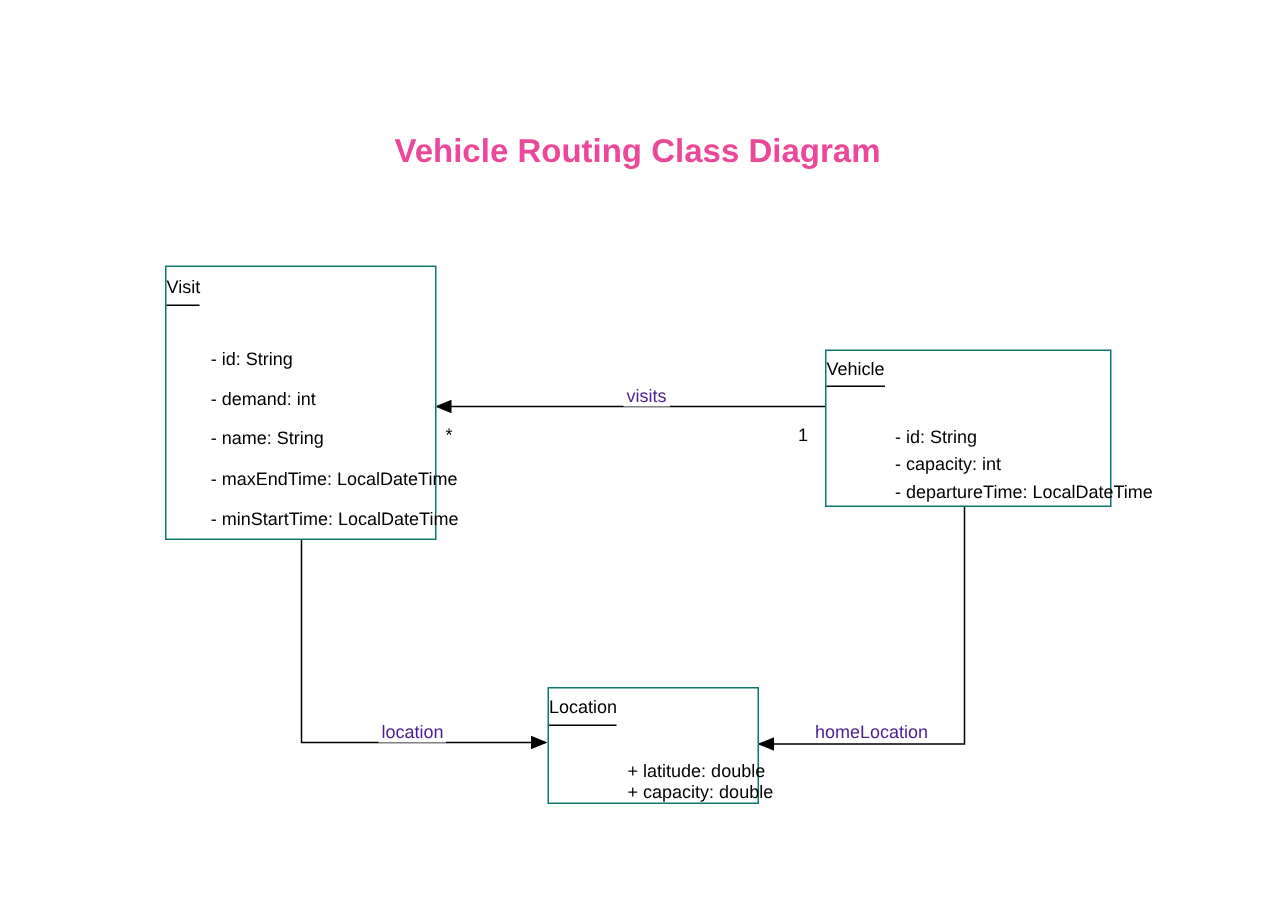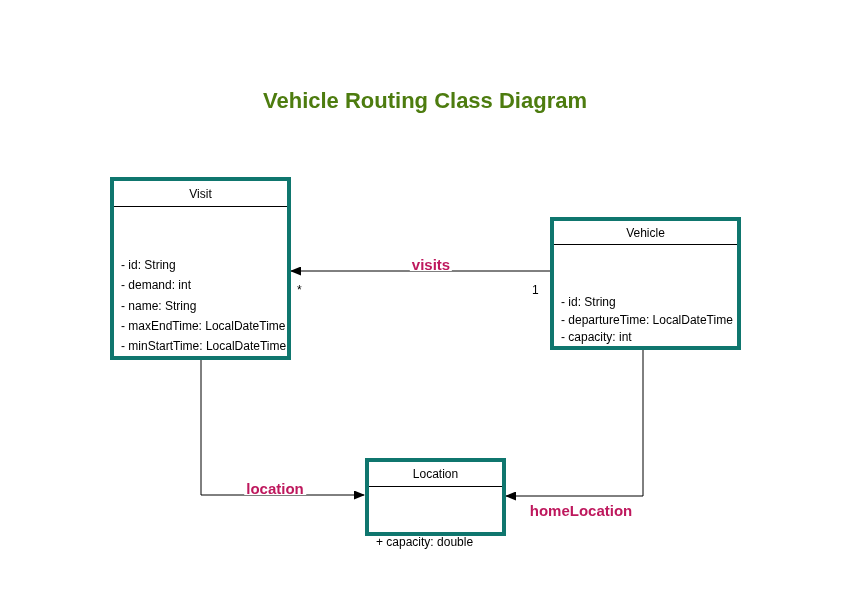--- a/index.html
+++ b/index.html
@@ -14,36 +14,36 @@
     overflow: hidden;
   }
   .diagram-title {
     position: absolute;
     left: 0;
     right: 0;
     top: 88px;
     text-align: center;
     font-size: 22px;
     font-weight: bold;
-    color: #4d7c0f;
+    color: #ec4899;
   }
   .edges {
     position: absolute;
     left: 0;
     top: 0;
     width: 850px;
     height: 600px;
   }
   .uml-class {
     position: absolute;
     box-sizing: border-box;
-    border: 4px solid #0f766e;
+    border: 1px solid #0f766e;
     background: #ffffff;
     display: flex;
-    flex-direction: column;
+    flex-direction: row;
     font-size: 12px;
   }
   .uml-header {
     border-bottom: 1px solid #000000;
     display: flex;
     align-items: center;
     justify-content: center;
     flex: 0 0 auto;
     box-sizing: border-box;
   }
@@ -56,27 +56,26 @@
   .uml-attr {
     flex: 1 1 0;
     display: flex;
     align-items: center;
     padding-left: 7px;
     white-space: nowrap;
   }
   .edge-label {
     position: absolute;
     transform: translateX(-50%);
-    font-size: 15px;
+    font-size: 12px;
     line-height: 13px;
     background: #ffffff;
     padding: 0 2px;
     white-space: nowrap;
-    color: #be185d;
-    font-weight: bold;
+    color: #4c1d95;
   }
   .mult-label {
     position: absolute;
     font-size: 12px;
     line-height: 13px;
     color: #000000;
     white-space: nowrap;
   }
 </style>
 </head>
@@ -104,35 +103,36 @@
     <div class="uml-header" style="height:26px;">Visit</div>
     <div class="uml-attrs">
       <div class="uml-attr">- id: String</div>
       <div class="uml-attr">- demand: int</div>
       <div class="uml-attr">- name: String</div>
       <div class="uml-attr">- maxEndTime: LocalDateTime</div>
       <div class="uml-attr">- minStartTime: LocalDateTime</div>
     </div>
   </div>
 
-  <div class="uml-class" style="left:550px; top:217px; width:191px; height:133px;text-align:right;">
+  <div class="uml-class" style="left:550px; top:233px; width:191px; height:105px;text-align:right;">
     <div class="uml-header" style="height:24px;">Vehicle</div>
     <div class="uml-attrs">
       <div class="uml-attr">- id: String</div>
+      <div class="uml-attr">- capacity: int</div>
       <div class="uml-attr">- departureTime: LocalDateTime</div>
-      <div class="uml-attr">- capacity: int</div>
     </div>
   </div>
 
   <div class="uml-class" style="left:365px; top:458px; width:141px; height:78px;">
     <div class="uml-header" style="height:25px;">Location</div>
     <div class="uml-attrs">
+      <div class="uml-attr">+ latitude: double</div>
       <div class="uml-attr">+ capacity: double</div>
     </div>
   </div>
 
   <span class="edge-label" style="left:431px; top:258px;">visits</span>
   <span class="mult-label" style="left:297px; top:284px;">*</span>
   <span class="mult-label" style="left:532px; top:284px;">1</span>
   <span class="edge-label" style="left:275px; top:482px;">location</span>
-  <span class="edge-label" style="left:581px; top:504px;">homeLocation</span>
+  <span class="edge-label" style="left:581px; top:482px;">homeLocation</span>
 
 </div>
 
 </body></html>

